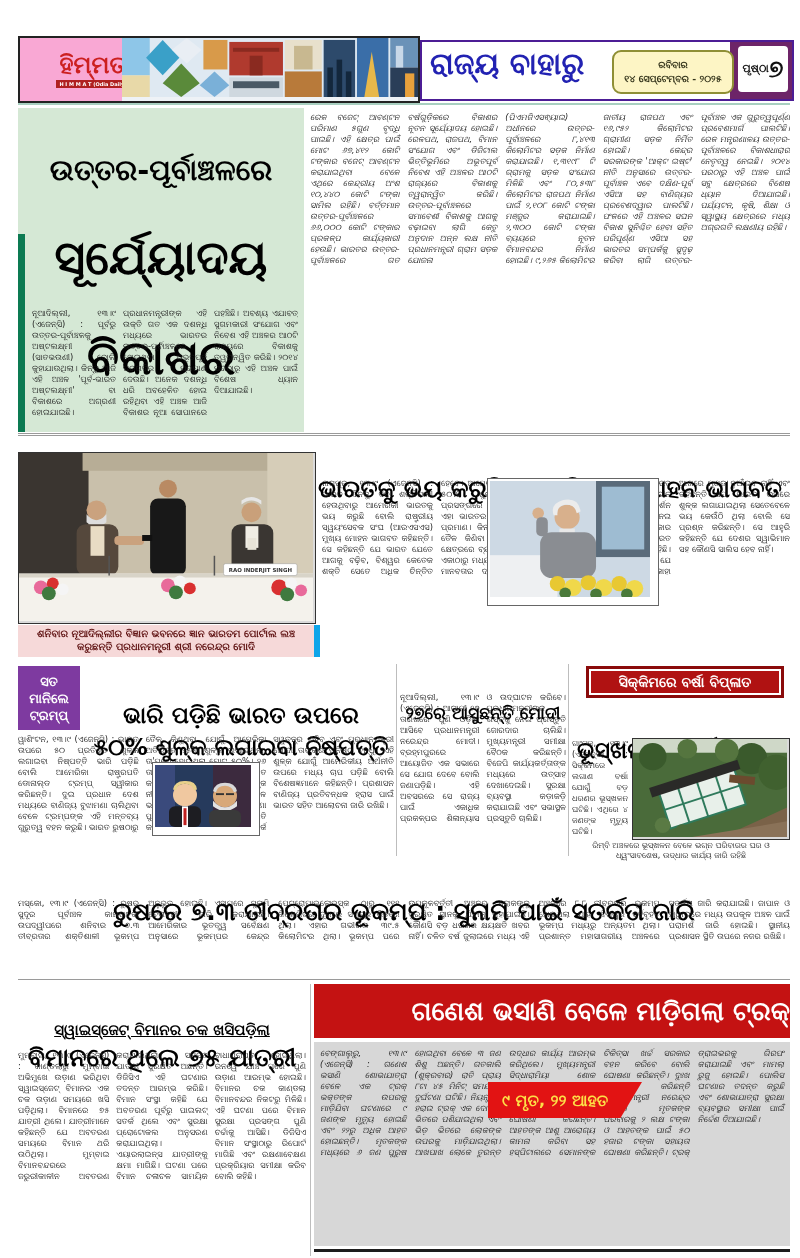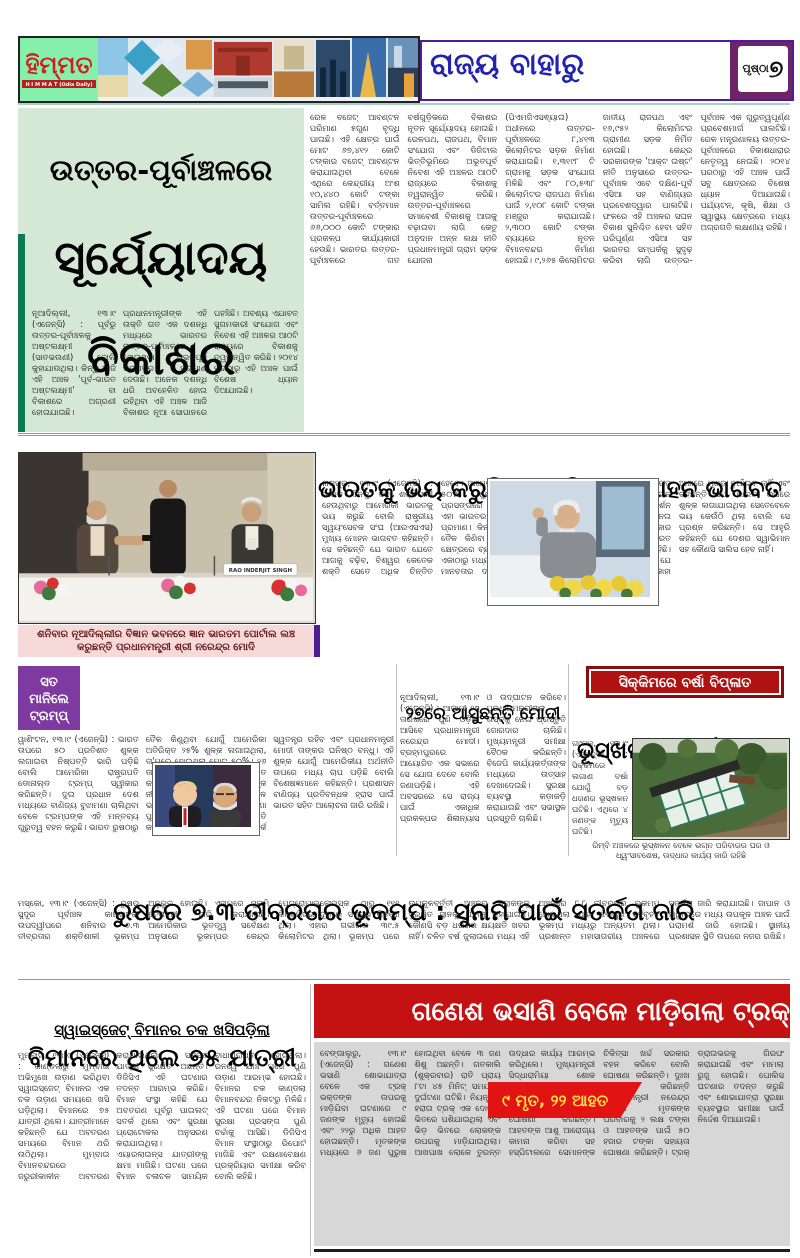--- a/index.html
+++ b/index.html
@@ -4,29 +4,29 @@
 <style>
   html,body{margin:0;padding:0;background:#e9e9e9;}
   #canvas{position:relative;width:800px;height:1258px;background:#ffffff;overflow:hidden;
           font-family:"DejaVu Sans","Liberation Sans",sans-serif;color:#161616;}
   .abs{position:absolute;}
   .hl{font-weight:700;color:#000;margin-top:37px;}
   .body-text{font-size:8.3px;line-height:11px;text-align:justify;color:#1a1a1a;overflow:hidden;word-break:break-word;}
   .cols2{columns:2;column-gap:7px;}
   .cols3{columns:3;column-gap:7px;}
   .cols4{columns:4;column-gap:8px;}
-  .cols5{columns:5;column-gap:8px;}
+  .cols5{columns:5;column-gap:8px;font-style:italic;}
   .cols6{columns:6;column-gap:9px;}
   .hr{position:absolute;height:0;border-top:1px solid #9a9a9a;}
   .hr-double{position:absolute;height:0;border-top:3px double #9a9a9a;}
   .vr{position:absolute;width:0;border-left:1px solid #bdbdbd;}
   .photo{border:1px solid #333;background:#dadada;overflow:hidden;}
   
   .masthead{left:18px;top:36px;width:398px;height:63px;border:2px solid #222;background:#eef2f6;display:flex;}
-  .logo{width:78px;background:#86efac;display:flex;flex-direction:column;align-items:center;justify-content:center;}
+  .logo{width:58px;background:#f9a8d4;display:flex;flex-direction:column;align-items:center;justify-content:center;padding-left:44px;}
   .logo-main{font-size:24px;font-weight:800;color:#cc2020;line-height:26px;}
   .logo-sub{font-size:5px;font-weight:700;color:#fff;background:#b02020;padding:1px 3px;margin-top:2px;white-space:nowrap;}
   .banner{left:420px;top:40px;width:370px;height:57px;border:2px solid #4c1d95;background:#fff;}
   .banner-title{position:absolute;left:8px;top:4px;font-size:30px;font-weight:800;color:#2222b2;white-space:nowrap;}
   .banner-purple{position:absolute;right:0;top:0;bottom:0;width:62px;background:#6d2468;}
   .datebox{position:absolute;right:58px;top:8px;width:118px;height:40px;background:#fdf5c5;border:2px solid #8f8f35;border-radius:9px;
            display:flex;flex-direction:column;align-items:center;justify-content:center;}
   .datebox .d1{font-size:9.5px;font-weight:700;color:#33331a;}
   .datebox .d2{font-size:9.5px;font-weight:700;color:#33331a;margin-top:2px;}
   .pagebox{position:absolute;right:4px;top:4px;width:50px;height:46px;background:#fff;border-radius:4px;
@@ -38,21 +38,21 @@
   .lead-panel{left:18px;top:108px;width:286px;height:324px;background:#d5e8d5;}
   .lead-bar{position:absolute;left:0;top:126px;width:7px;bottom:0;background:#0c7a52;}
   .lead-h1{text-align:center;font-size:29px;line-height:38px;padding-top:6px;}
   .lead-h2{text-align:center;font-size:47px;line-height:62px;}
   .lead-h3{text-align:center;font-size:47px;line-height:64px;}
   .lead-body-left{position:absolute;left:14px;right:6px;top:200px;bottom:4px;}
   .lead-body-right{left:310px;top:112px;width:480px;height:318px;}
   
   .bh-headline{left:318px;top:438px;width:472px;text-align:left;font-size:24px;white-space:nowrap;}
   .bh-photo{left:18px;top:452px;width:296px;height:170px;}
-  .bh-caption{left:18px;top:625px;width:284px;height:28px;background:#f6d9d9;border-right:6px solid #4c1d95;
+  .bh-caption{left:18px;top:625px;width:284px;height:28px;background:#f6d9d9;border-right:6px solid #0ea5e9;
               font-size:10px;font-weight:700;color:#5f1212;text-align:center;padding:2px 6px;line-height:13px;}
   .bh-body{left:322px;top:478px;width:468px;height:180px;}
   .bh-inset{left:487px;top:478px;width:166px;height:122px;background:#fff;padding:2px;border:1px solid #666;}
   
   .tr-kicker{left:18px;top:666px;width:62px;height:64px;background:#7e3aa0;color:#fff;font-weight:800;font-size:13px;
              display:flex;flex-direction:column;align-items:center;justify-content:center;line-height:17px;}
   .tr-headline{left:88px;top:662px;width:306px;font-size:23px;line-height:32px;text-align:center;}
   .tr-body{left:18px;top:734px;width:376px;height:122px;}
   .tr-inset{left:152px;top:762px;width:102px;height:68px;background:#fff;padding:2px;border:1px solid #666;}
   .mv-headline{left:400px;top:666px;width:166px;font-size:17px;text-align:center;white-space:nowrap;}
@@ -115,20 +115,24 @@
       <rect x="290" y="0" width="30" height="30" fill="#6a92b8"></rect>
       <rect x="290" y="30" width="30" height="30" fill="#2a3e58"></rect>
       <rect x="296" y="8" width="8" height="22" fill="#c8d8e8"></rect>
       <rect x="306" y="36" width="10" height="24" fill="#e8a13c"></rect>
     </svg>
   </div>
 
   <div class="abs banner">
     <div class="banner-purple"></div>
     <div class="banner-title">ରାଜ୍ୟ ବାହାରୁ</div>
+    <div class="datebox">
+      <div class="d1">ରବିବାର</div>
+      <div class="d2">୧୪ ସେପ୍ଟେମ୍ବର - ୨୦୨୫</div>
+    </div>
     <div class="pagebox">
       <div class="pl">ପୃଷ୍ଠା</div>
       <div class="pn">୭</div>
     </div>
   </div>
   <div class="header-rule"></div>
 
   <div class="abs lead-panel">
     <div class="lead-bar"></div>
     <div class="hl lead-h1">ଉତ୍ତର-ପୂର୍ବାଞ୍ଚଳରେ</div>
@@ -220,20 +224,24 @@
   </div>
 
   <div class="vr" style="left:396px;top:664px;height:192px;"></div>
   <div class="vr" style="left:568px;top:664px;height:192px;"></div>
 
   <div class="abs tr-kicker">
     <span>ସତ</span>
     <span>ମାନିଲେ</span>
     <span>ଟ୍ରମ୍ପ୍</span>
   </div>
+  <div class="abs hl tr-headline">
+    <div>ଭାରି ପଡ଼ିଛି ଭାରତ ଉପରେ</div>
+    <div>୫୦% ଶୁଳ୍କ ଲଗାଇବା ନିଷ୍ପତ୍ତି</div>
+  </div>
   <div class="abs tr-body body-text cols3">ୱାଶିଂଟନ, ୧୩।୯ (ଏଜେନ୍ସି) : ଭାରତ ଉପରେ ୫୦ ପ୍ରତିଶତ ଶୁଳ୍କ ଲଗାଇବା ନିଷ୍ପତ୍ତି ଭାରି ପଡ଼ିଛି ବୋଲି ଆମେରିକା ରାଷ୍ଟ୍ରପତି ଡୋନାଲ୍ଡ ଟ୍ରମ୍ପ୍ ସ୍ୱୀକାର କରିଛନ୍ତି। ଦୁଇ ପ୍ରଧାନ ଦେଶ ମଧ୍ୟରେ ବାଣିଜ୍ୟ ବୁଝାମଣା ଚାଲିଥିବା ବେଳେ ଟ୍ରମ୍ପଙ୍କ ଏହି ମନ୍ତବ୍ୟ ଗୁରୁତ୍ୱ ବହନ କରୁଛି। ଭାରତ ରୁଷଠାରୁ ତୈଳ କିଣୁଥିବା ଯୋଗୁଁ ଆମେରିକା ଅତିରିକ୍ତ ୨୫% ଶୁଳ୍କ ଲଗାଇଥିଲା, ତା'ପରେ ହୋଇଥିଲା ମୋଟ ୫୦%। ୨୬ ତାରିଖରୁ ଏହାକୁ ଦ୍ୱିଗୁଣିତ କରାଯାଇଥିଲା। ଯୁକ୍ତରାଷ୍ଟ୍ରରେ ଶୁଳ୍କ ନୀତିକୁ ନେଇ ବିବାଦ ବଢ଼ୁଥିବା ବେଳେ ଭାରତ-ଆମେରିକା ବାଣିଜ୍ୟ ବୁଝାମଣା ପୁଣି ଆରମ୍ଭ ହୋଇଛି। ରାଷ୍ଟ୍ରପତି କହିଛନ୍ତି ଯେ ଭାରତ ସହ ସମ୍ପର୍କ ସ୍ୱତନ୍ତ୍ର ରହିବ ଏବଂ ପ୍ରଧାନମନ୍ତ୍ରୀ ମୋଦୀ ତାଙ୍କର ଘନିଷ୍ଠ ବନ୍ଧୁ। ଏହି ଶୁଳ୍କ ଯୋଗୁଁ ଆମେରିକୀୟ ଅର୍ଥନୀତି ଉପରେ ମଧ୍ୟ ଚାପ ପଡ଼ିଛି ବୋଲି ବିଶେଷଜ୍ଞମାନେ କହିଛନ୍ତି। ପ୍ରଶାସନ ବାଣିଜ୍ୟ ପ୍ରତିବନ୍ଧକ ହ୍ରାସ ପାଇଁ ଭାରତ ସହିତ ଆଲୋଚନା ଜାରି ରଖିଛି।</div>
   <div class="abs tr-inset">
     <svg width="96" height="62" viewBox="0 0 96 66" preserveAspectRatio="none">
       <rect width="96" height="66" fill="#263a5c"></rect>
       <rect x="58" y="0" width="38" height="66" fill="#3c2a3e"></rect>
       <rect x="0" y="0" width="20" height="66" fill="#3a4a7c"></rect>
 
       <circle cx="30" cy="32" r="12" fill="#f0c8a0"></circle>
       <path d="M18 26 q2 -10 13 -9 q10 0 11 9 l-3 1 q-2 -7 -9 -7 q-8 0 -9 7 z" fill="#e8d08a"></path>
       <rect x="14" y="44" width="32" height="22" rx="6" fill="#1d1d22"></rect>

